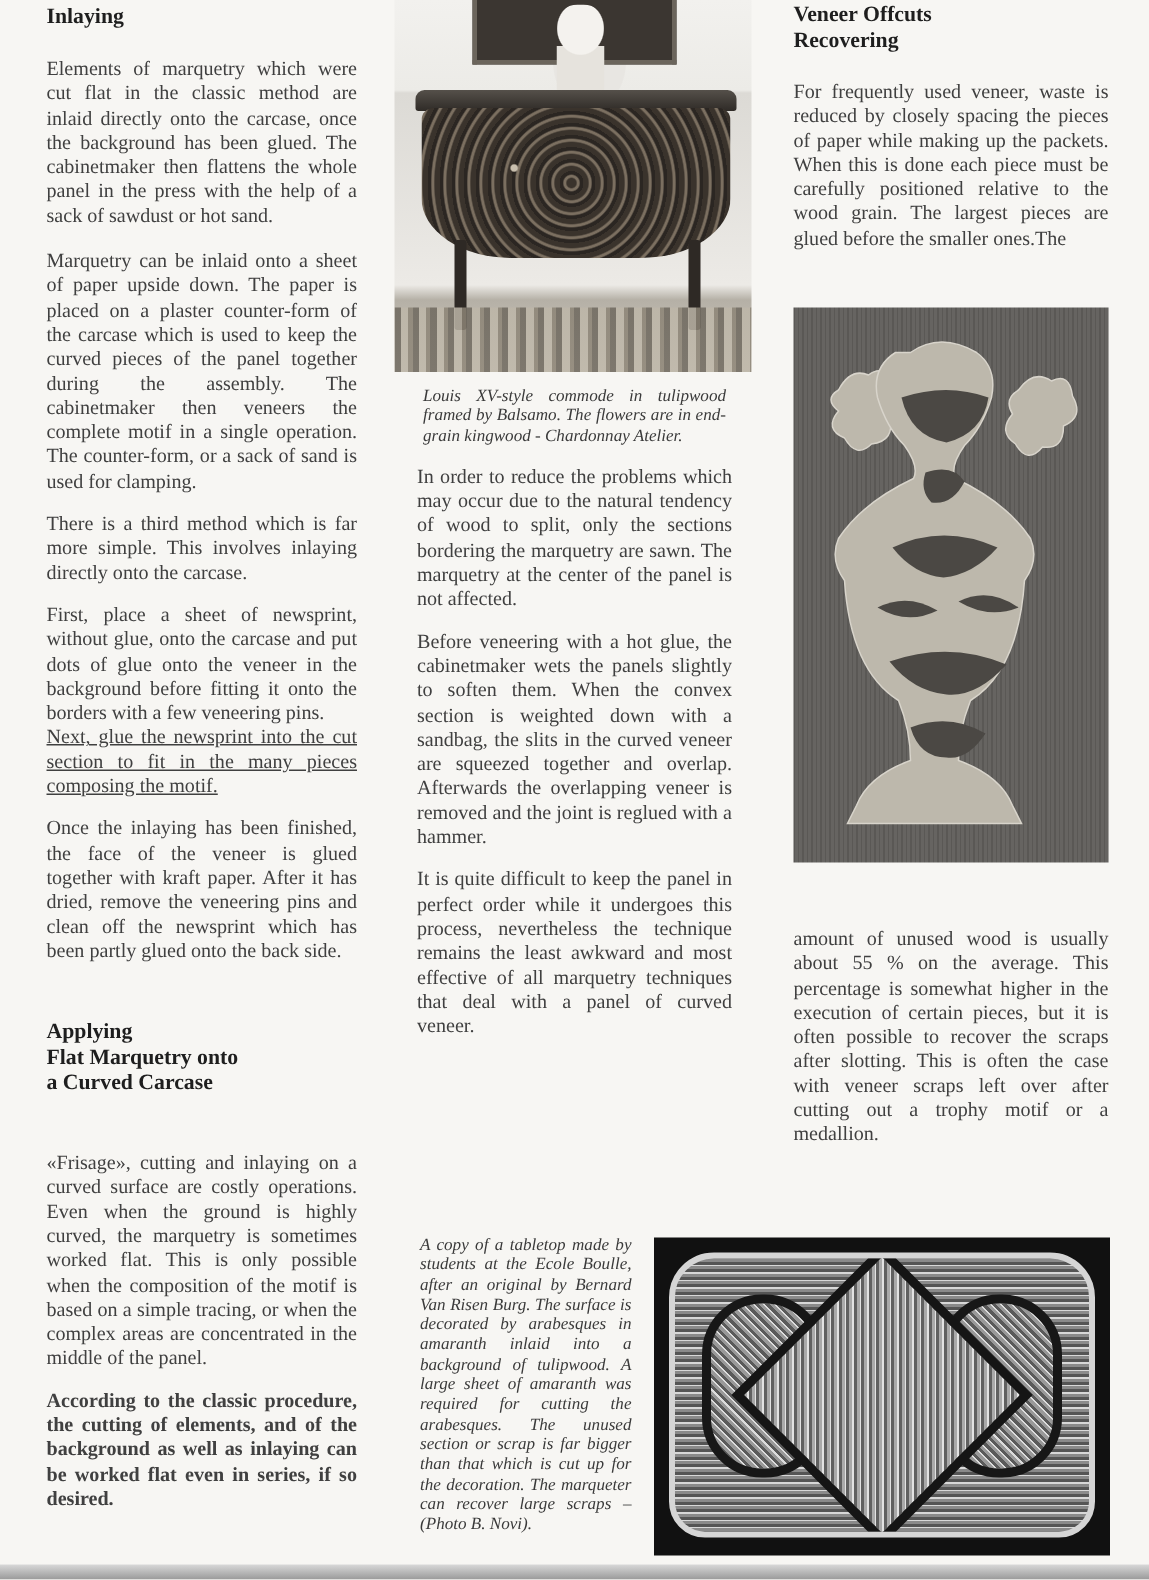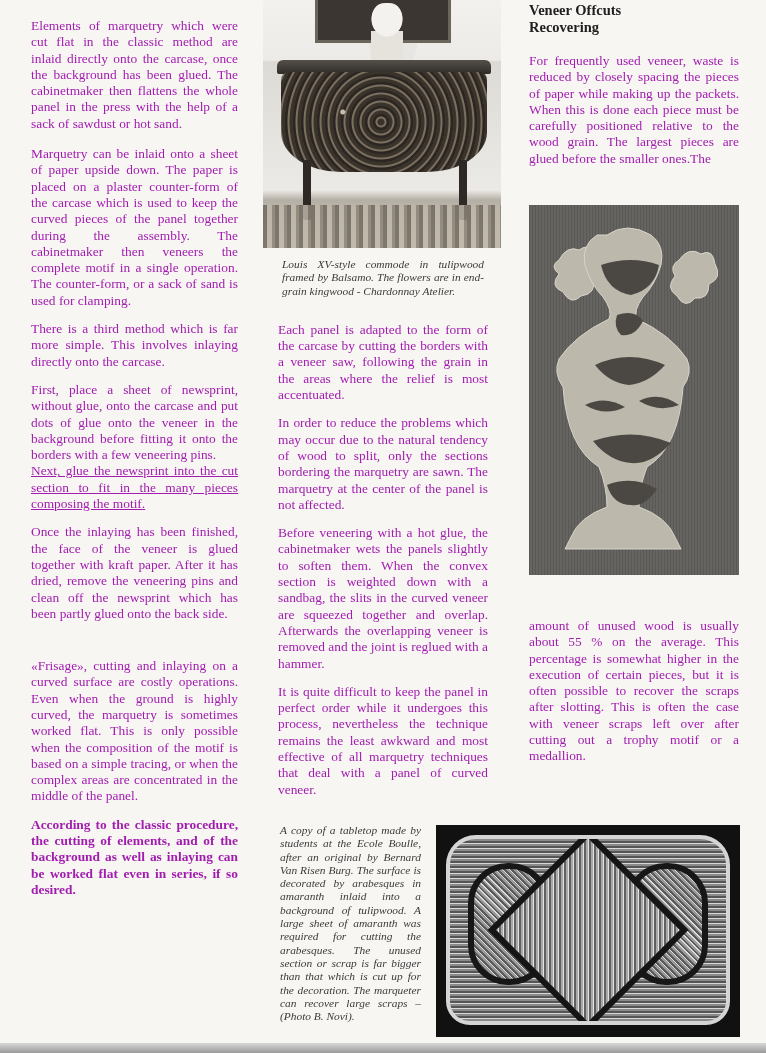--- a/index.html
+++ b/index.html
@@ -17,21 +17,21 @@
   .col-left { left: 31px; top: 0; width: 207px; }
   .col-mid { left: 278px; top: 0; width: 210px; }
   .col-right { left: 529px; top: 0; width: 210px; }
 
   h2 {
     font-family: "Liberation Serif", serif; font-weight: bold;
     font-size: 14.5px; line-height: 17px; margin: 0; color: #1e1e1e;
   }
   p.body {
     margin: 0; font-size: 13.4px; line-height: 16.3px; text-align: justify;
-    color: #a21caf;
+    color: #404040;
   }
   .caption {
     font-style: italic; font-size: 11.4px; line-height: 13.3px; color: #3a3a3a;
     text-align: justify; margin: 0;
   }
 
   .photo { position: absolute; overflow: hidden; }
   
   #commode {
     left: 263px; top: 0; width: 238px; height: 248px;
@@ -77,44 +77,49 @@
   }
   #tabletop .lobe {
     position: absolute; top: 24px; width: 70px; height: 110px; border: 6px solid #171717; border-radius: 40px;
     background: repeating-linear-gradient(45deg, #999 0 2px, #dcdcdc 2px 3px, #5a5a5a 3px 5px);
   }
 </style>
 </head>
 <body>
 
 <div class="col col-left">
+  <h2 style="margin-top:3px;">Inlaying</h2>
   <p class="body" style="margin-top:18px;">Elements of marquetry which were cut flat in the classic method are inlaid directly onto the carcase, once the background has been glued. The cabinetmaker then flattens the whole panel in the press with the help of a sack of sawdust or hot sand.</p>
   <p class="body" style="margin-top:14px;">Marquetry can be inlaid onto a sheet of paper upside down. The paper is placed on a plaster counter-form of the carcase which is used to keep the curved pieces of the panel together during the assembly. The cabinetmaker then veneers the complete motif in a single operation. The counter-form, or a sack of sand is used for clamping.</p>
   <p class="body" style="margin-top:12px;">There is a third method which is far more simple. This involves inlaying directly onto the carcase.</p>
   <p class="body" style="margin-top:12px;">First, place a sheet of newsprint, without glue, onto the carcase and put dots of glue onto the veneer in the background before fitting it onto the borders with a few veneering pins.</p>
   <p class="body" style="margin-top:0;text-decoration:underline;">Next, glue the newsprint into the cut section to fit in the many pieces composing the motif.</p>
   <p class="body" style="margin-top:12px;">Once the inlaying has been finished, the face of the veneer is glued together with kraft paper. After it has dried, remove the veneering pins and clean off the newsprint which has been partly glued onto the back side.</p>
 
+  <h2 style="margin-top:38px;">
+    <div>Applying</div>
+    <div>Flat Marquetry onto</div>
+    <div>a Curved Carcase</div>
+  </h2>
   <p class="body" style="margin-top:36px;">«Frisage», cutting and inlaying on a curved surface are costly operations. Even when the ground is highly curved, the marquetry is sometimes worked flat. This is only possible when the composition of the motif is based on a simple tracing, or when the complex areas are concentrated in the middle of the panel.</p>
   <p class="body" style="margin-top:12px;font-weight:bold;">According to the classic procedure, the cutting of elements, and of the background as well as inlaying can be worked flat even in series, if so desired.</p>
 </div>
 
 <div class="photo" id="commode">
   <div class="mirror"></div>
   <div class="bust"></div>
   <div class="top"></div>
   <div class="body"></div>
   <div class="leg" style="left:40px;"></div>
   <div class="leg" style="left:196px;"></div>
   <div class="rug"></div>
 </div>
 
 <div class="col col-mid">
   <p class="caption" style="margin-top:258px; padding:0 4px;">Louis XV-style commode in tulipwood framed by Balsamo. The flowers are in end-grain kingwood - Chardonnay Atelier.</p>
-  <p class="body" style="margin-top:24px;">Each panel is adapted to the form of the carcase by cutting the borders with a veneer saw, following the grain in the areas where the relief is most accentuated.</p>
   <p class="body" style="margin-top:12px;">In order to reduce the problems which may occur due to the natural tendency of wood to split, only the sections bordering the marquetry are sawn. The marquetry at the center of the panel is not affected.</p>
   <p class="body" style="margin-top:12px;">Before veneering with a hot glue, the cabinetmaker wets the panels slightly to soften them. When the convex section is weighted down with a sandbag, the slits in the curved veneer are squeezed together and overlap. Afterwards the overlapping veneer is removed and the joint is reglued with a hammer.</p>
   <p class="body" style="margin-top:12px;">It is quite difficult to keep the panel in perfect order while it undergoes this process, nevertheless the technique remains the least awkward and most effective of all marquetry techniques that deal with a panel of curved veneer.</p>
 </div>
 
 <p class="caption" style="position:absolute; left:280px; top:824px; width:141px;">A copy of a tabletop made by students at the Ecole Boulle, after an original by Bernard Van Risen Burg. The surface is decorated by arabesques in amaranth inlaid into a background of tulipwood. A large sheet of amaranth was required for cutting the arabesques. The unused section or scrap is far bigger than that which is cut up for the decoration. The marqueter can recover large scraps – (Photo B. Novi).</p>
 
 <div class="photo" id="tabletop">
   <div class="frame">
     <div class="lobe" style="left:18px;"></div>

